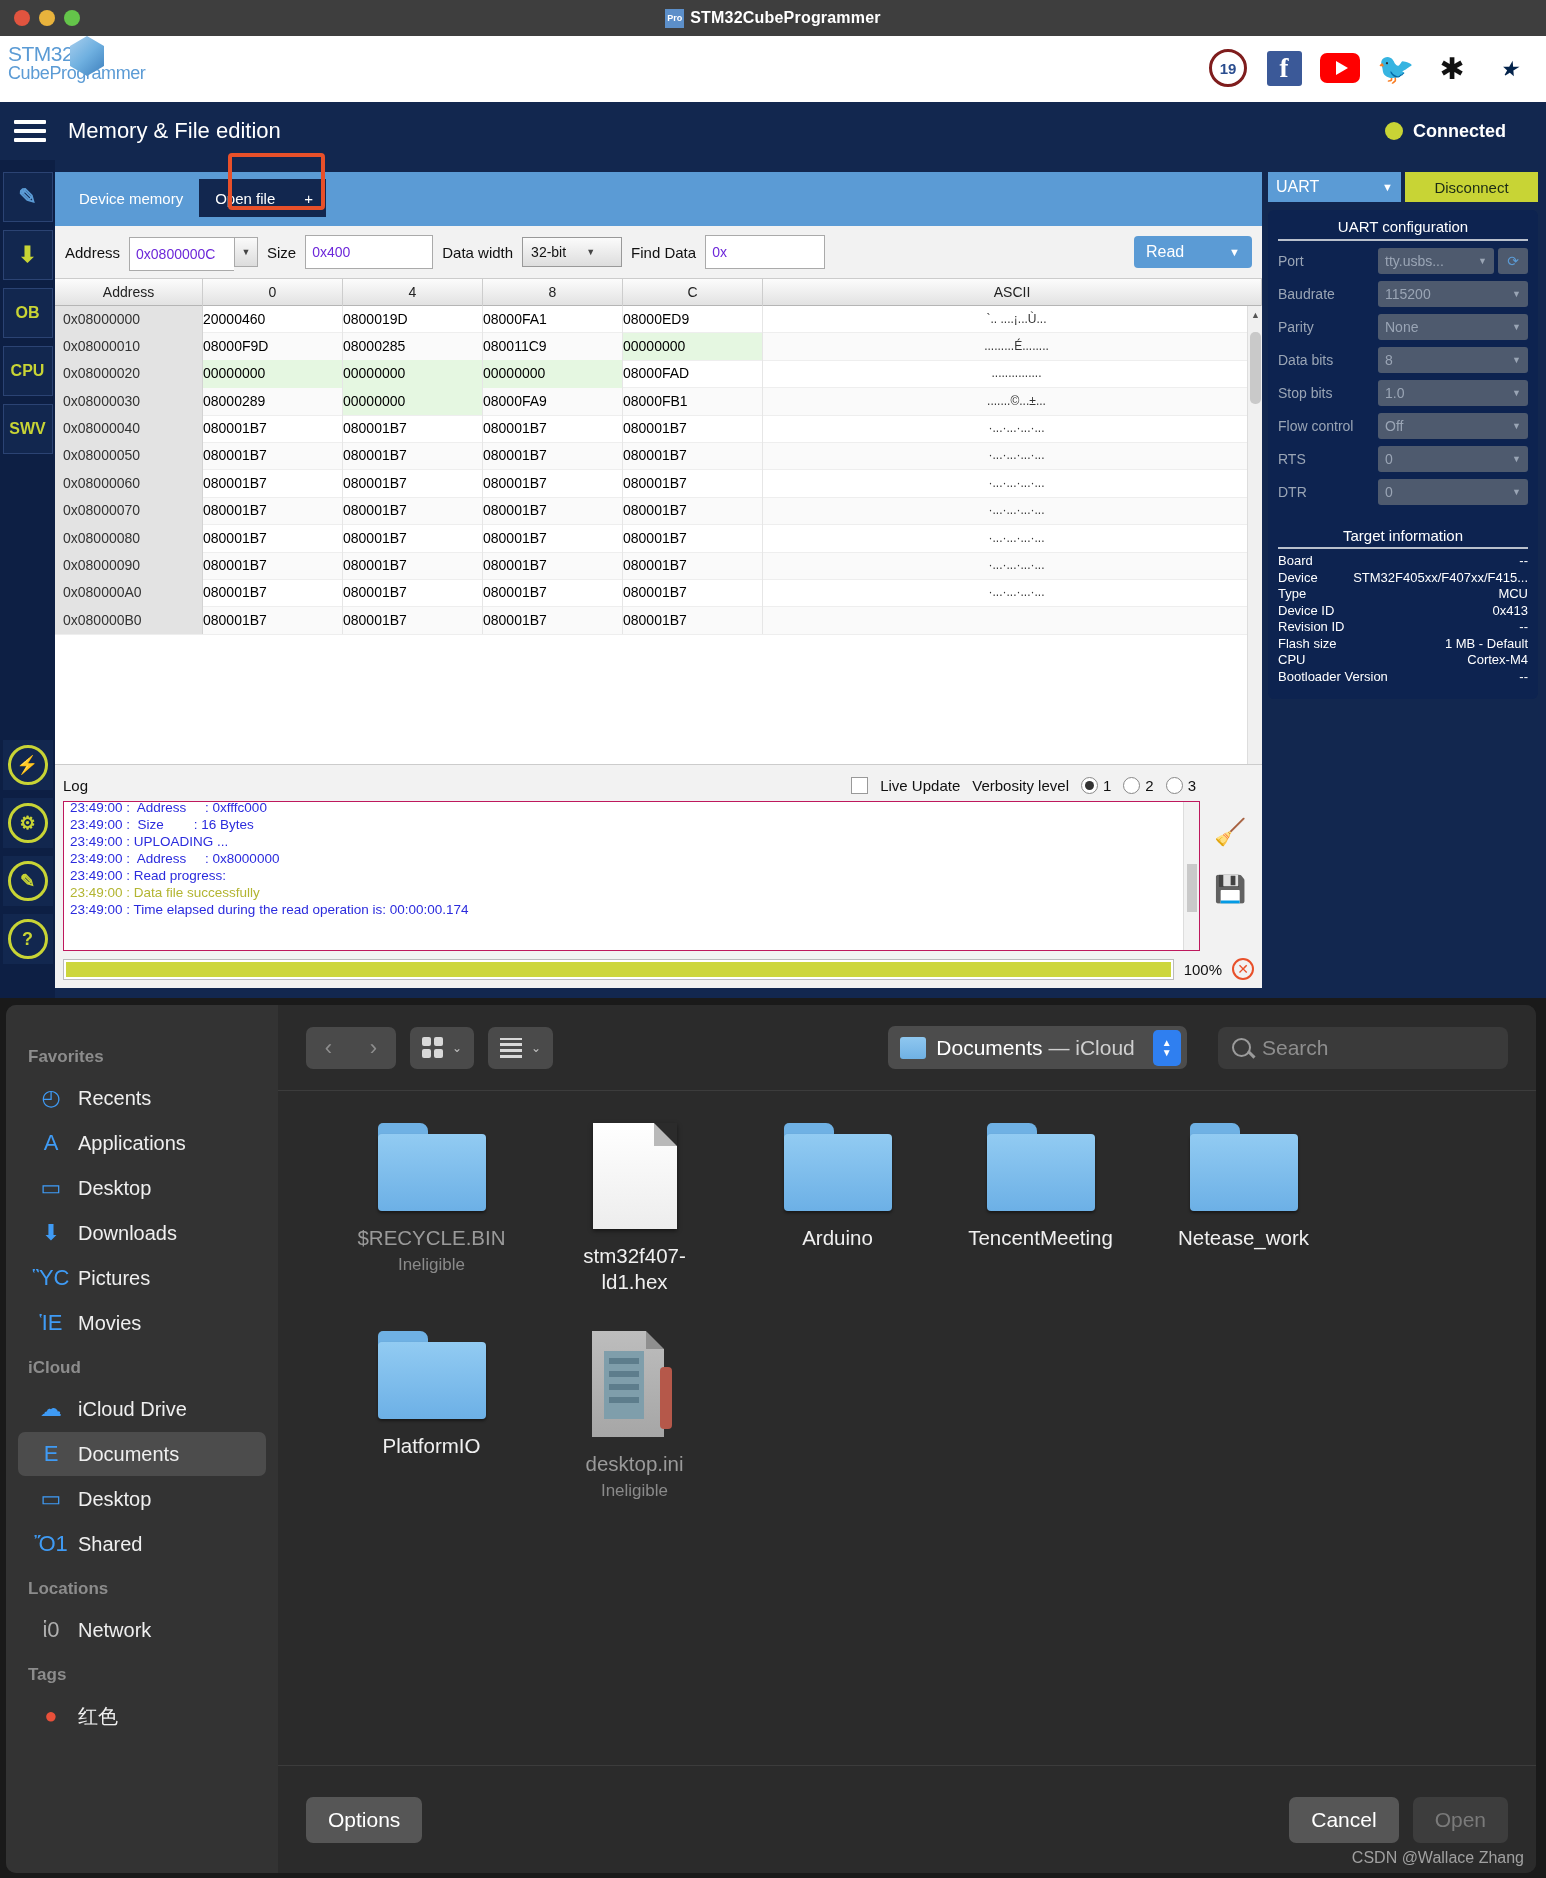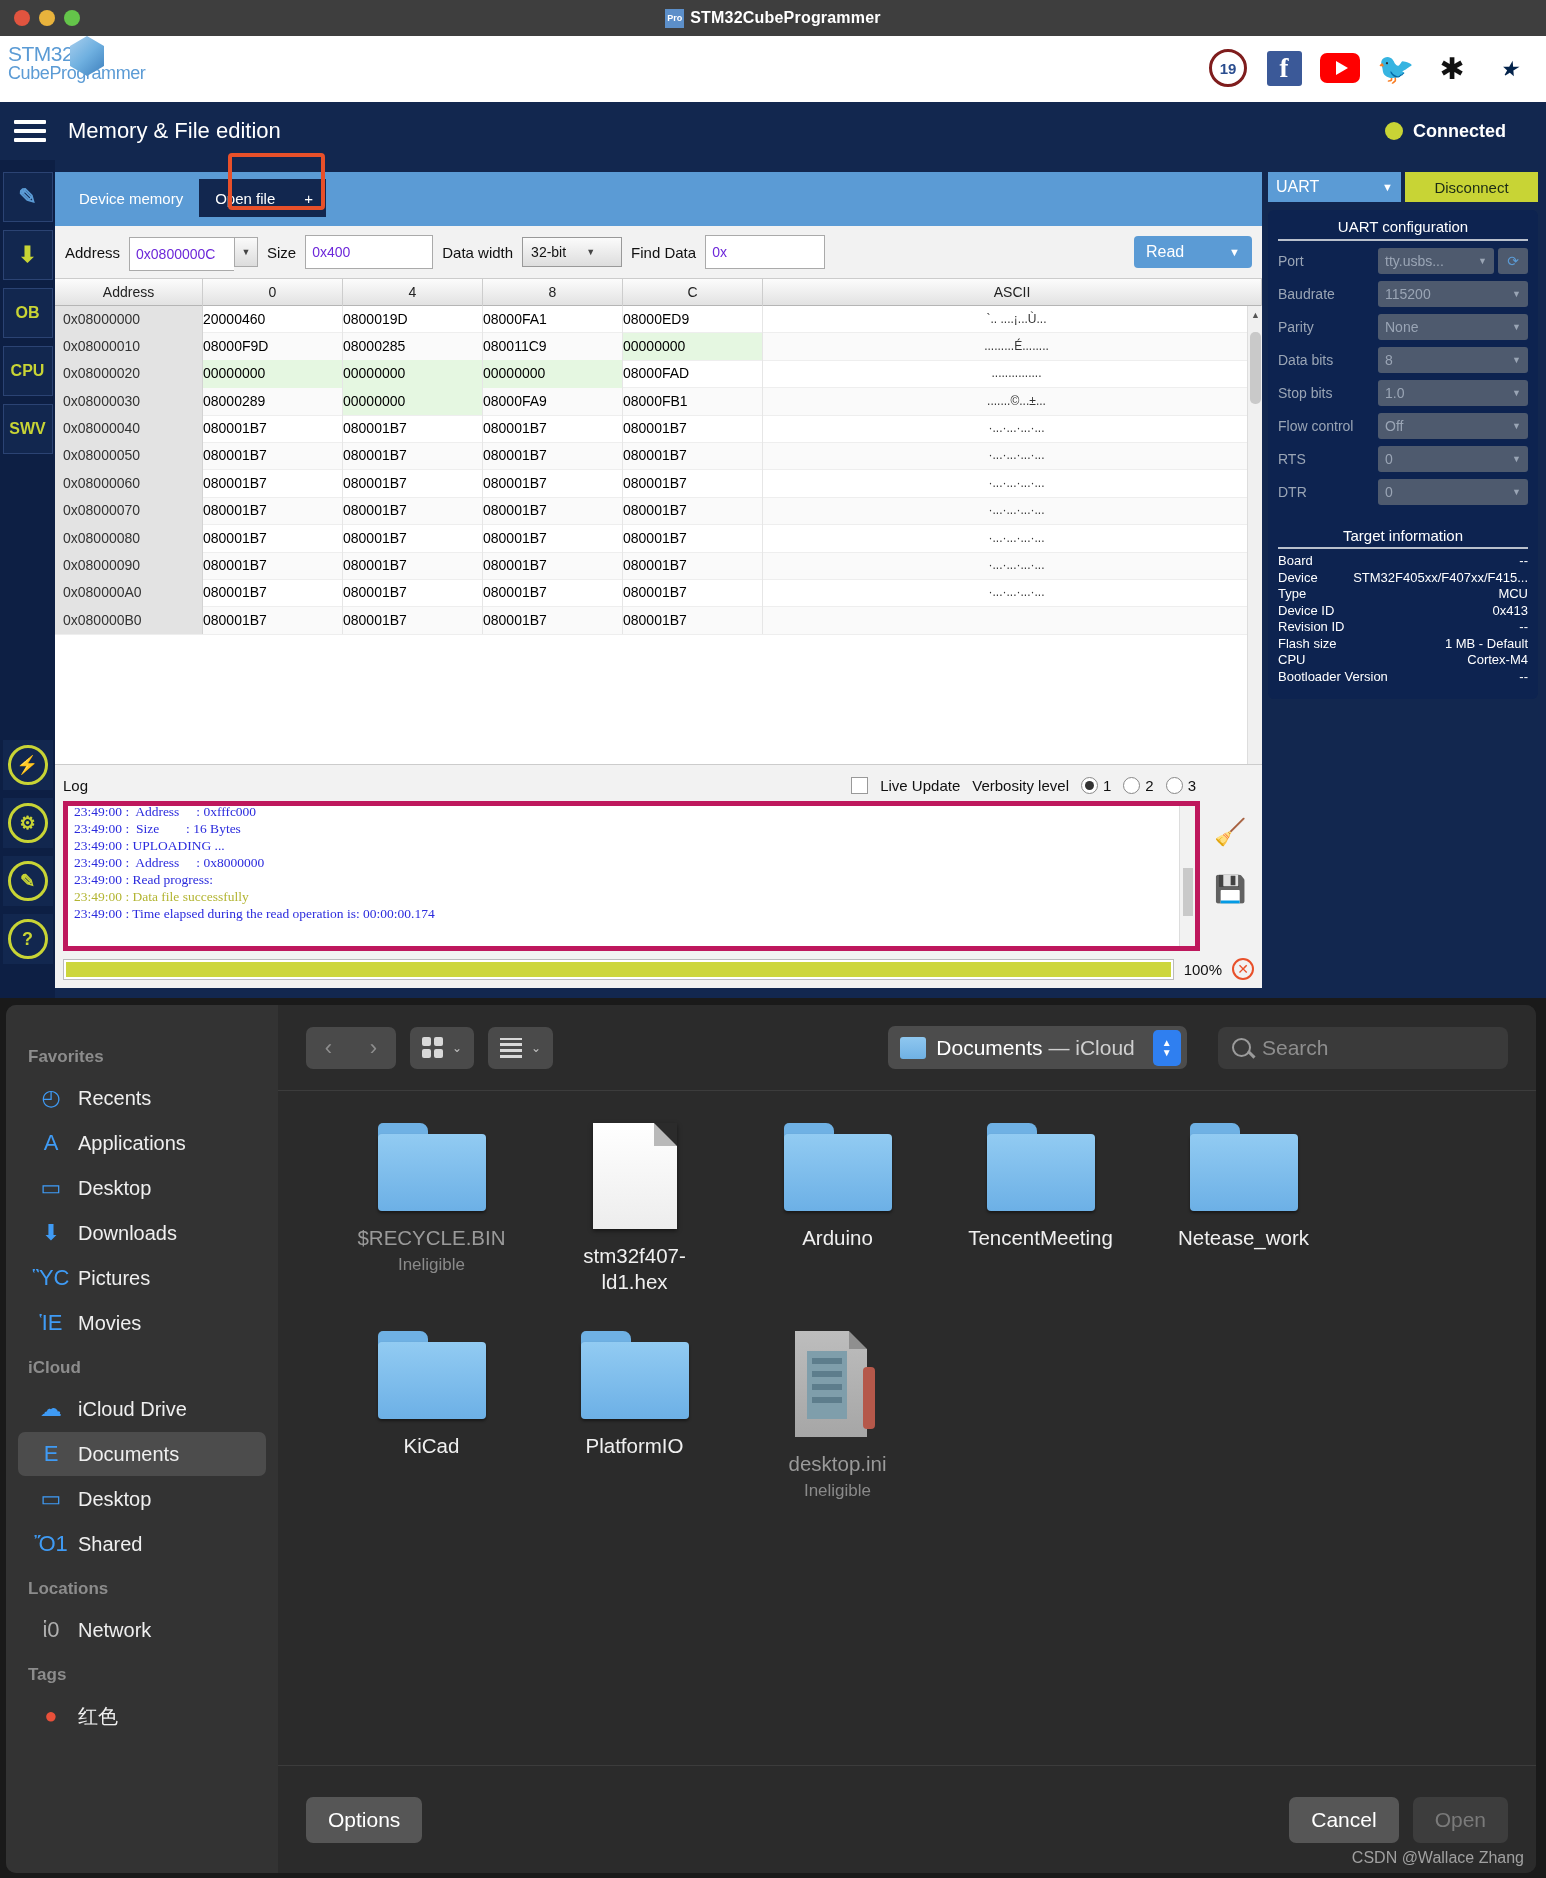--- a/index.html
+++ b/index.html
@@ -128,22 +128,22 @@
   .vcap { position:absolute; top:4px; left:3px; font-size:9px; color:#555;}
 
   .logsec { background: #f2f2f2; border-top: 1px solid #ccc; padding: 6px 8px 4px; }
   .loghdr { display: flex; align-items: center; height: 28px; font-size: 15px; color:#111;}
   .loghdr .sp { margin-left: auto; display: flex; align-items: center; gap: 12px;}
   .chk { width: 17px; height: 17px; border: 1px solid #999; background: #fff; }
   .radio { width: 17px; height: 17px; border-radius: 50%; border: 1px solid #888;
            background:#fff; display:inline-flex; align-items:center;justify-content:center;}
   .radio.on:after { content:""; width:9px;height:9px;border-radius:50%;background:#333;}
   .rgrp { display: flex; align-items: center; gap: 5px; font-size:15px;}
-  .logbox { background: #fff; border: 5px solid #be185d; height: 150px; overflow: hidden;
-            position: relative; margin-top: 2px; font-family: Liberation Serif, serif;}
+  .logbox { background: #fff; border: 1px solid #be185d; height: 150px; overflow: hidden;
+            position: relative; margin-top: 2px;}
   .logline { font-size: 13.5px; color: #2b2bdd; padding-left: 6px; line-height: 17px; white-space: pre;}
   .logline.ok { color: #b3b532; }
   .logscroll { position:absolute; right:0; top:0; width:16px; height:100%; background:#f2f2f2; border-left:1px solid #ddd;}
   .logthumb { position:absolute; left:3px; top:62px; width:10px; height:48px; background:#c9c9c9;}
   .progwrap { display: flex; align-items: center; gap: 10px; margin-top: 7px; padding-bottom:4px;}
   .progbar { flex: 1; height: 21px; background: #fff; border: 1px solid #bbb; padding:2px;}
   .progfill { height: 100%; background: #cdd63c; width: 100%; }
   .progtxt { font-size: 15px; color: #111; }
   .xbtn { width: 22px; height: 22px; border-radius: 50%; border: 2px solid #e8502a;
           color: #e8502a; font-size: 14px; display:flex;align-items:center;justify-content:center;}
@@ -753,27 +753,20 @@
             </div>
             <div class="fname" style="white-space: pre-line;">Netease_work</div>
           </div>
         </div>
       <div class="frow" id="row2" style="margin-top:36px;">
           <div class="fcell">
             <div class="folder-ico">
               <span class="tab"></span>
               <span class="bdy"></span>
             </div>
-            <div class="fname" style="white-space: pre-line;">KiCad</div>
-          </div>
-          <div class="fcell">
-            <div class="folder-ico">
-              <span class="tab"></span>
-              <span class="bdy"></span>
-            </div>
             <div class="fname" style="white-space: pre-line;">PlatformIO</div>
           </div>
           <div class="fcell">
             <div class="ini-ico">
               <span class="pg"></span>
               <span class="nb">
                 <i></i>
                 <i></i>
                 <i></i>
                 <i></i>

